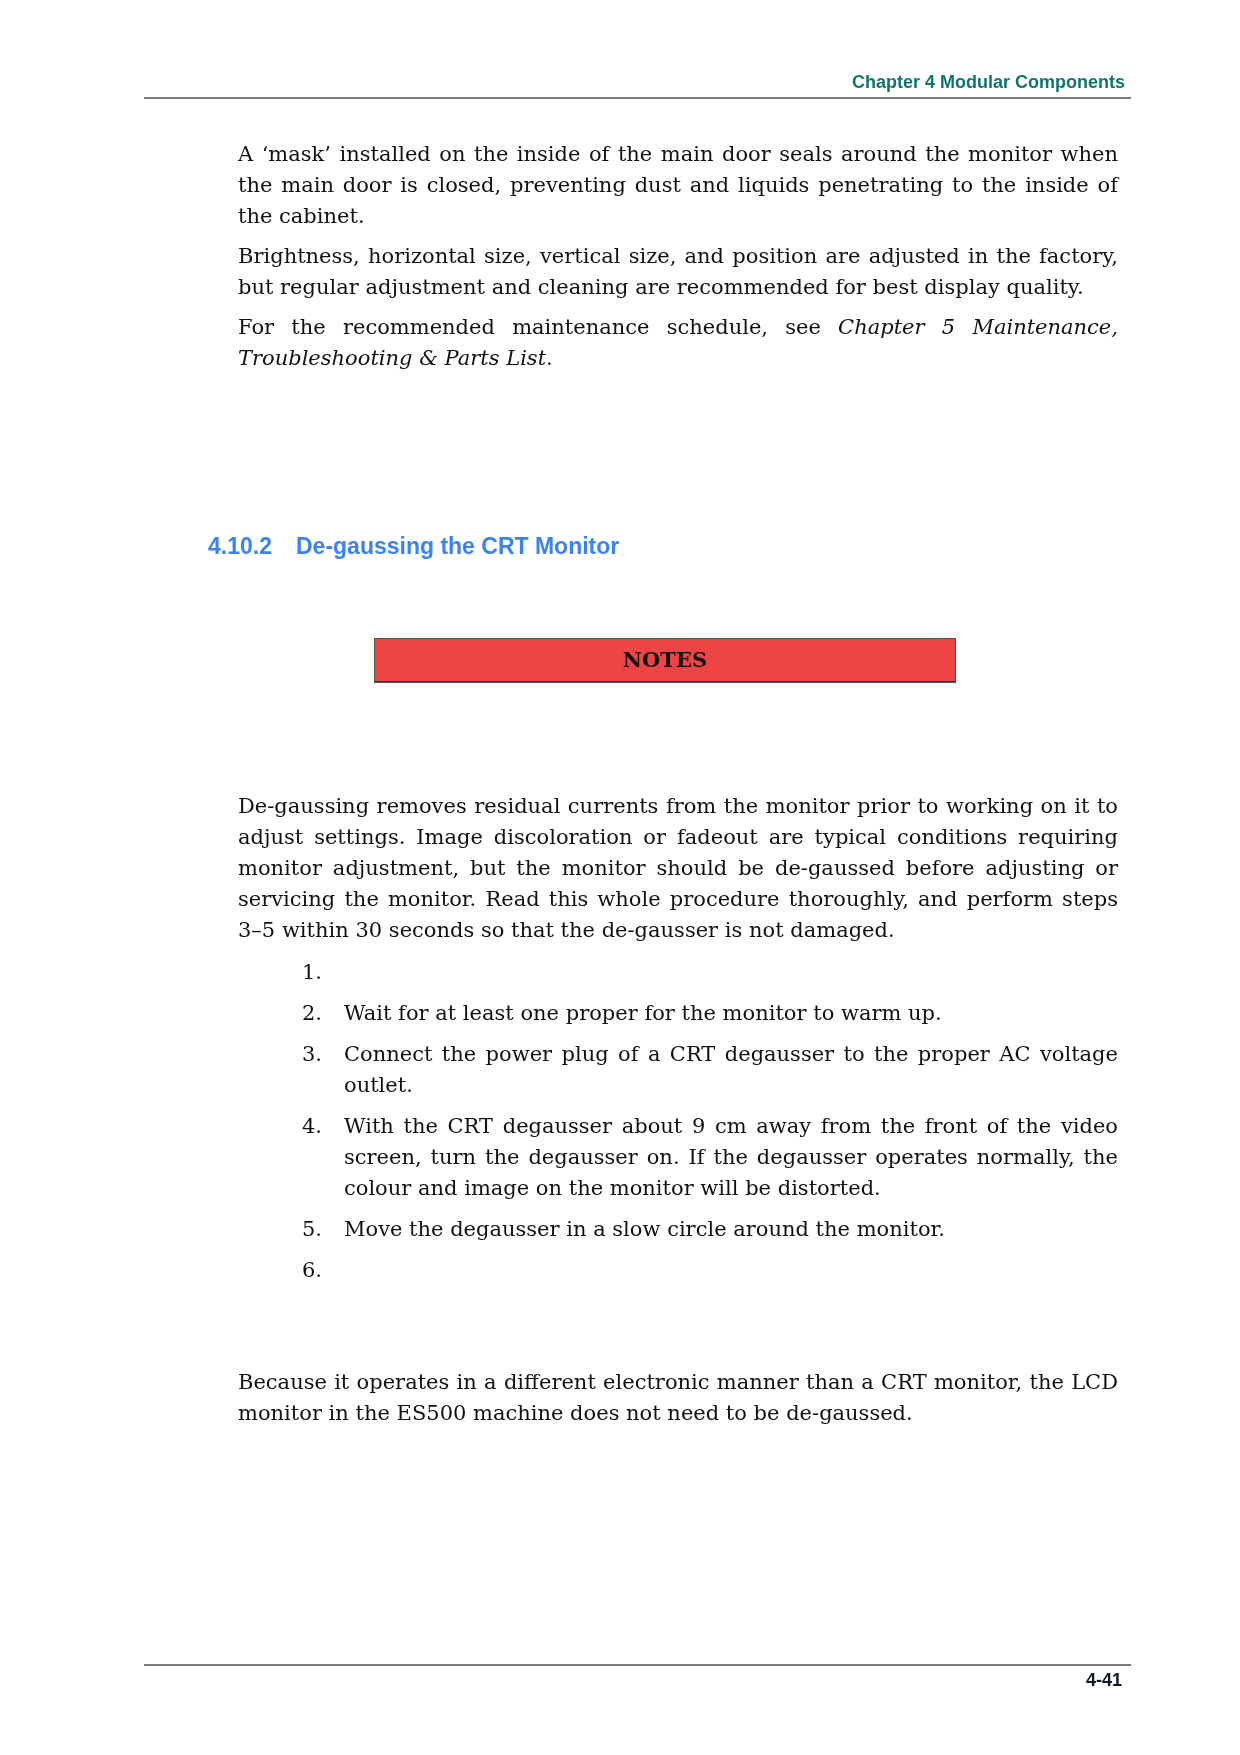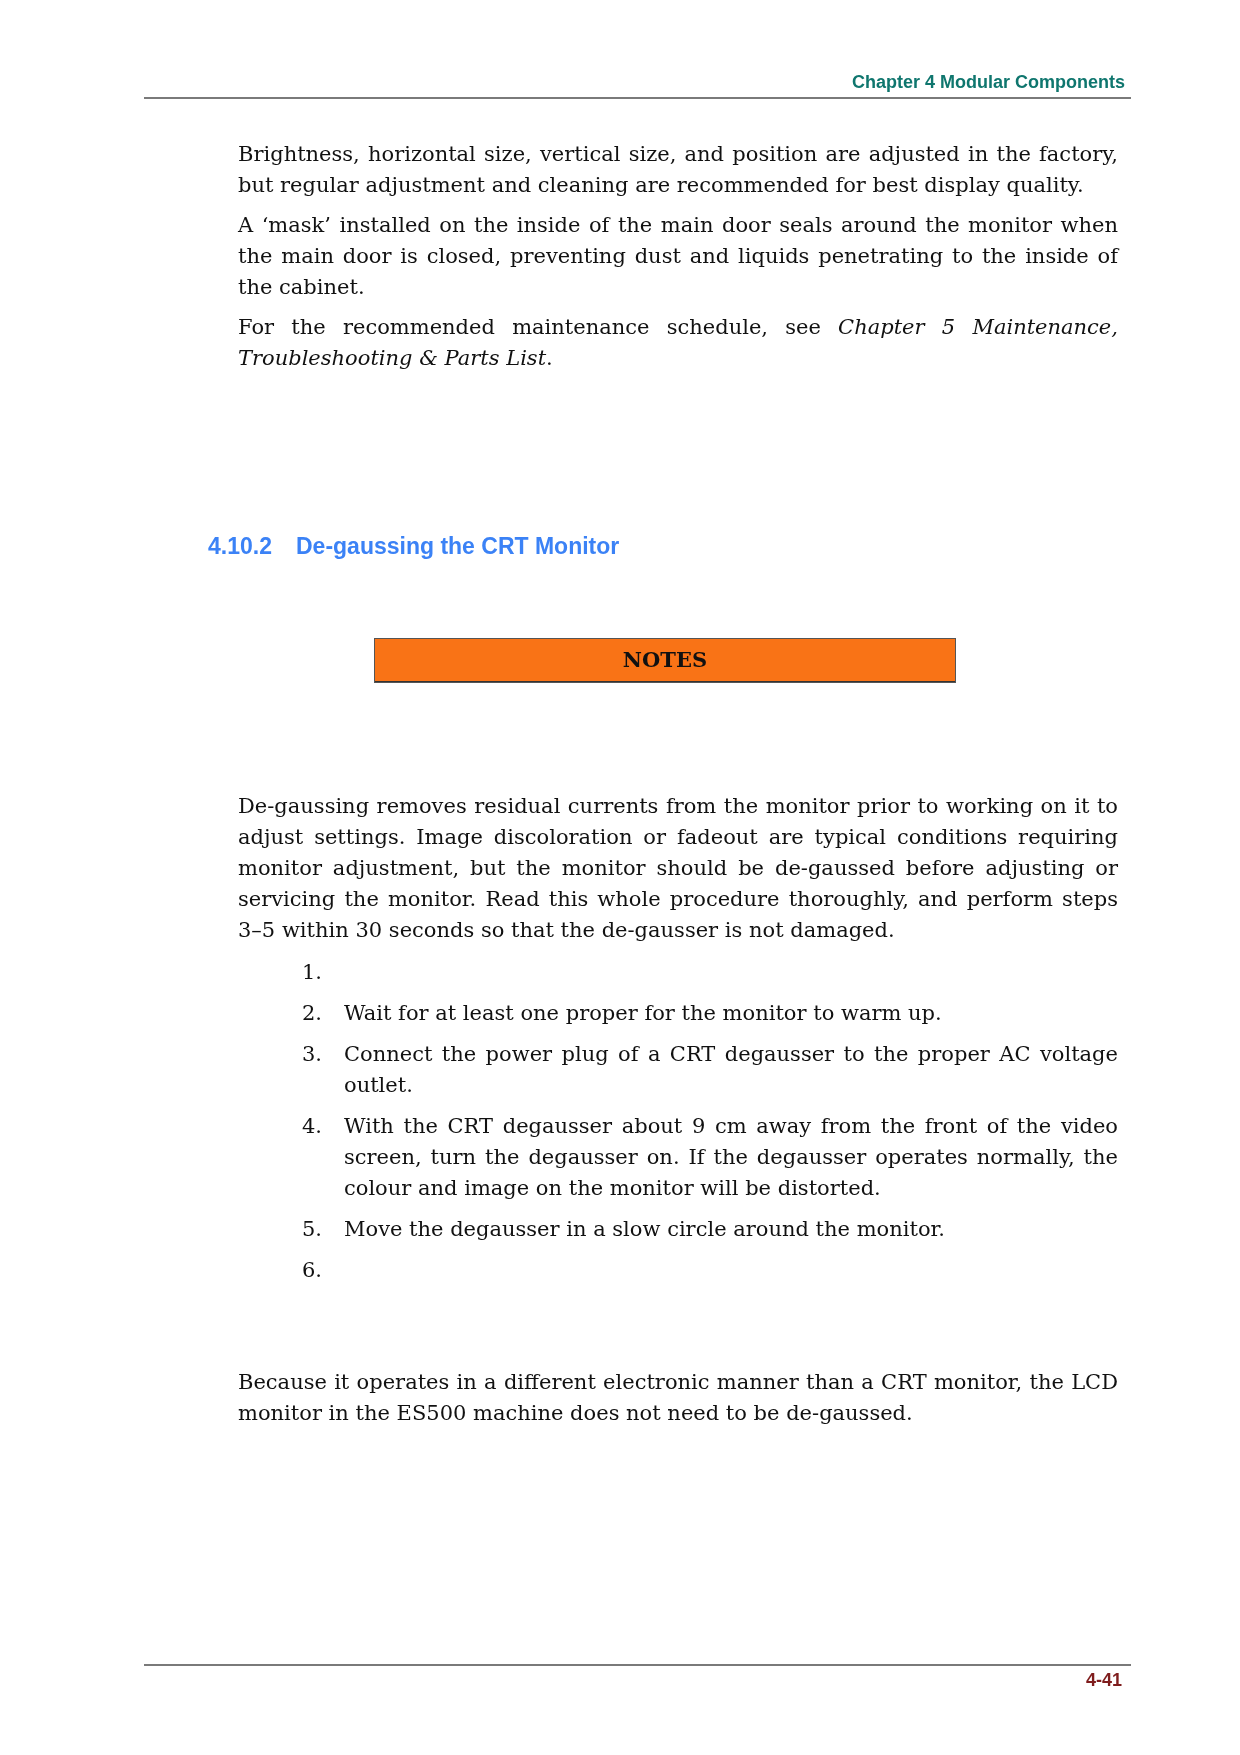--- a/index.html
+++ b/index.html
@@ -6,58 +6,58 @@
   body { width: 1240px; height: 1755px; position: relative; overflow: hidden; color: #111; }
   .header-title {
     position: absolute; right: 115px; top: 72px;
     font-family: "Liberation Sans", sans-serif; font-weight: bold; font-size: 18px; color: #0f766e;
   }
   .rule { position: absolute; left: 144px; width: 987px; height: 2px; background: #7a7a7a; }
   .rule.top { top: 97px; }
   .rule.bottom { top: 1664px; }
   .page-number {
     position: absolute; right: 118px; top: 1670px;
-    font-family: "Liberation Sans", sans-serif; font-weight: bold; font-size: 18px; color: #7f1d1d;
+    font-family: "Liberation Sans", sans-serif; font-weight: bold; font-size: 18px; color: #0f172a;
   }
   .body-text {
     position: absolute; left: 238px; width: 880px;
     font-family: "DejaVu Serif", serif; font-size: 21px; line-height: 31px;
     text-align: justify; margin: 0;
   }
   .p { margin: 0 0 9px 0; }
   .heading {
     position: absolute; left: 208px; top: 533px;
     font-family: "Liberation Sans", sans-serif; font-weight: bold; font-size: 23px; color: #3b82f6;
   }
   .heading .num { display: inline-block; width: 88px; }
   .notes {
     position: absolute; left: 374px; top: 638px; width: 580px;
     border: 1px solid #555; font-family: "DejaVu Serif", serif; font-size: 21px;
   }
   .notes-head {
-    background: #f97316; text-align: center; font-weight: bold; height: 42px; line-height: 42px;
+    background: #ef4444; text-align: center; font-weight: bold; height: 42px; line-height: 42px;
     border-bottom: 1px solid #333;
   }
   .notes-body { padding: 6px 12px 6px 12px; line-height: 31px; text-align: justify; }
   .steps { position: absolute; left: 238px; width: 880px; top: 957px;
     font-family: "DejaVu Serif", serif; font-size: 21px; line-height: 31px; }
   .step { display: flex; margin-bottom: 10px; }
   .step-num { width: 106px; text-align: right; padding-right: 22px; box-sizing: border-box; flex-shrink: 0; }
   .step-text { flex: 1; text-align: justify; }
   i { font-style: italic; }
 </style>
 </head>
 <body>
 
 <div class="header-title">Chapter 4 Modular Components</div>
 <div class="rule top"></div>
 
 <div class="body-text" style="top:139px;">
+  <p class="p">A ‘mask’ installed on the inside of the main door seals around the monitor when the main door is closed, preventing dust and liquids penetrating to the inside of the cabinet.</p>
   <p class="p">Brightness, horizontal size, vertical size, and position are adjusted in the factory, but regular adjustment and cleaning are recommended for best display quality.</p>
-  <p class="p">A ‘mask’ installed on the inside of the main door seals around the monitor when the main door is closed, preventing dust and liquids penetrating to the inside of the cabinet.</p>
   <p class="p">
     <span>For the recommended maintenance schedule, see </span><i>Chapter 5 Maintenance, Troubleshooting &amp; Parts List</i><span>.</span>
   </p>
 </div>
 
 <div class="heading">
   <span class="num">4.10.2</span><span>De-gaussing the CRT Monitor</span>
 </div>
 
 <div class="notes">

